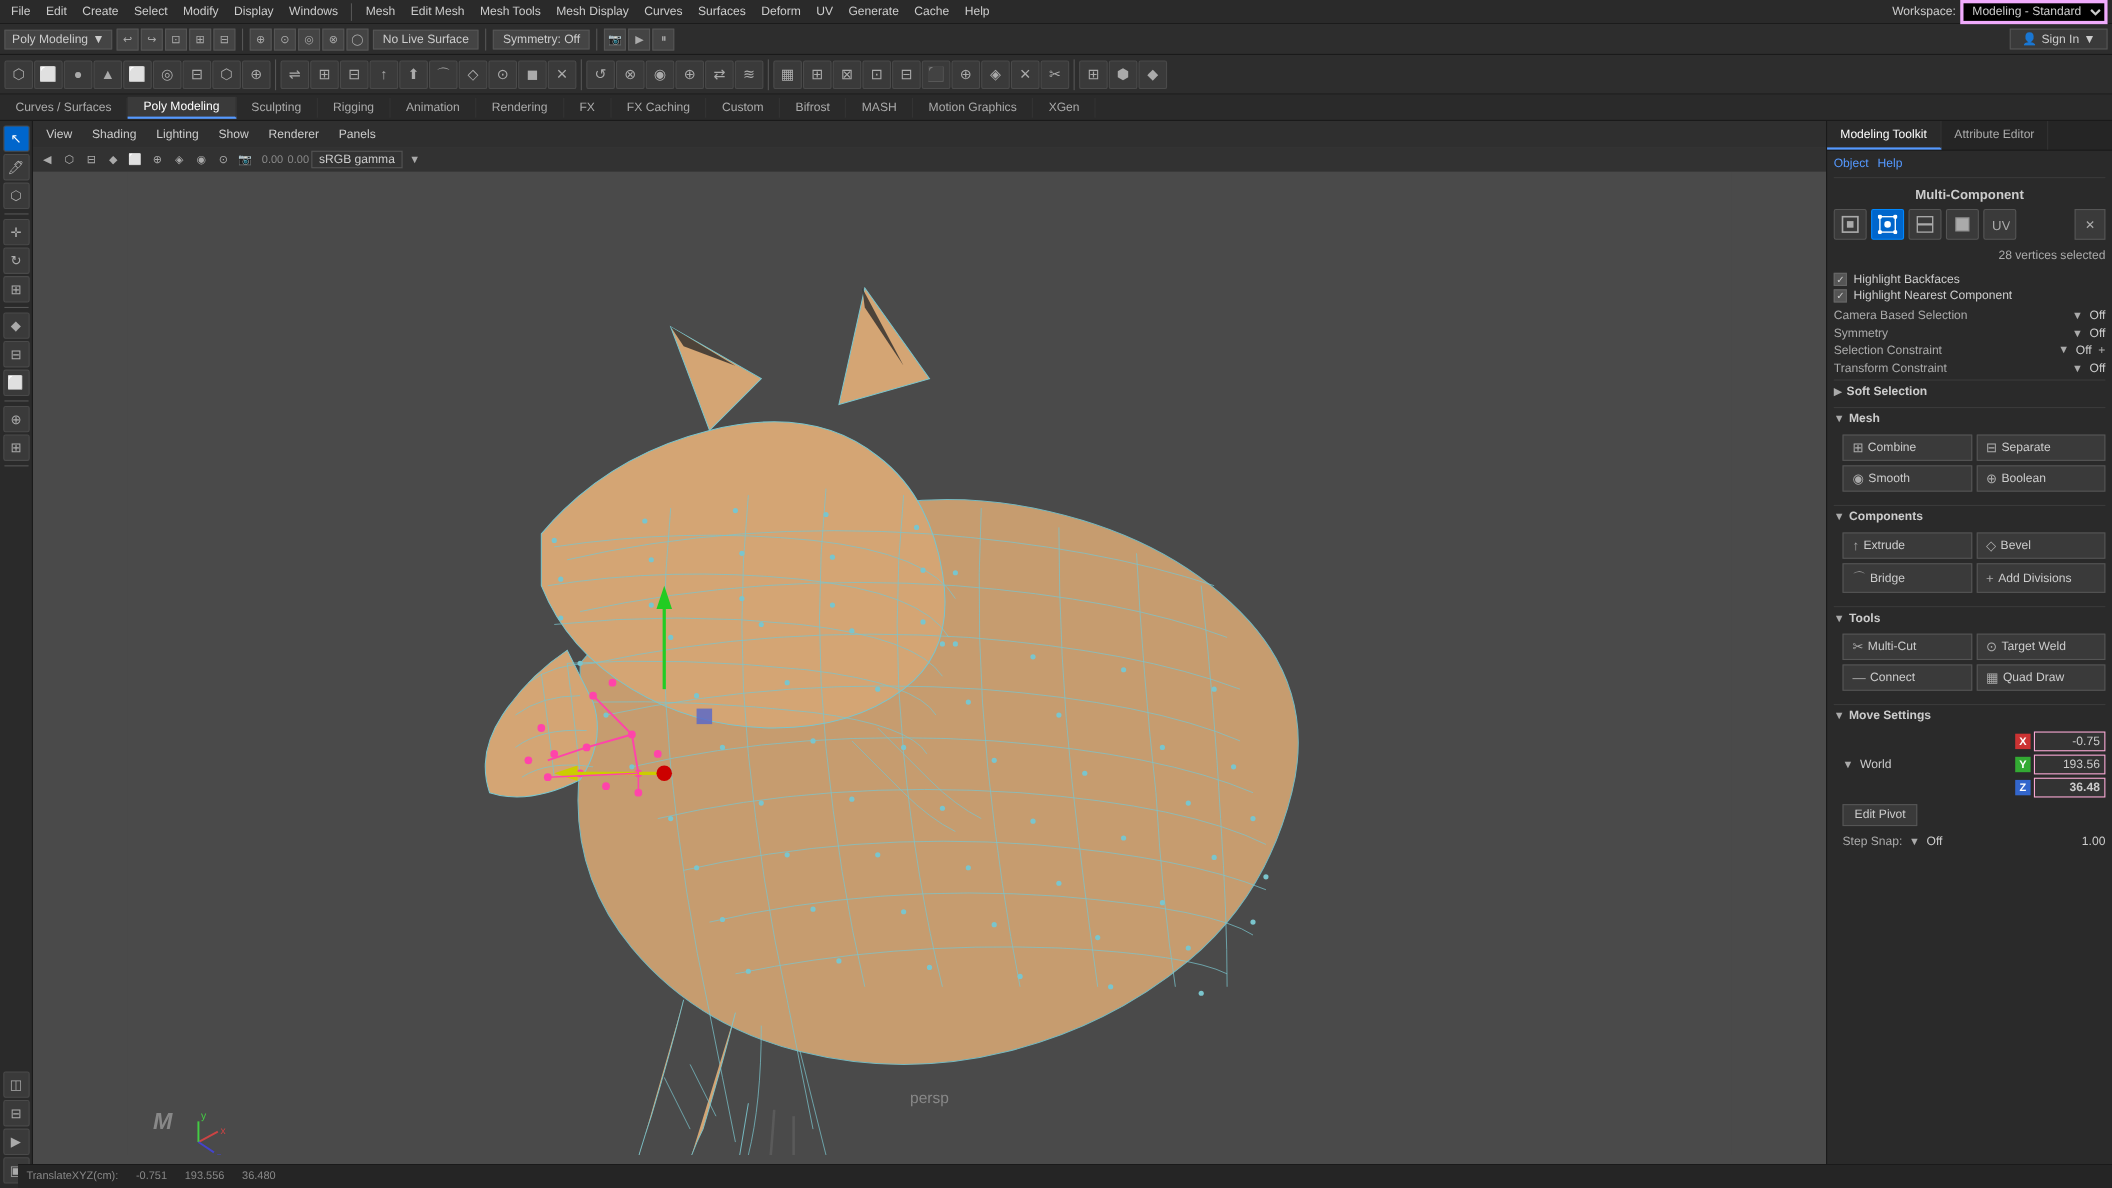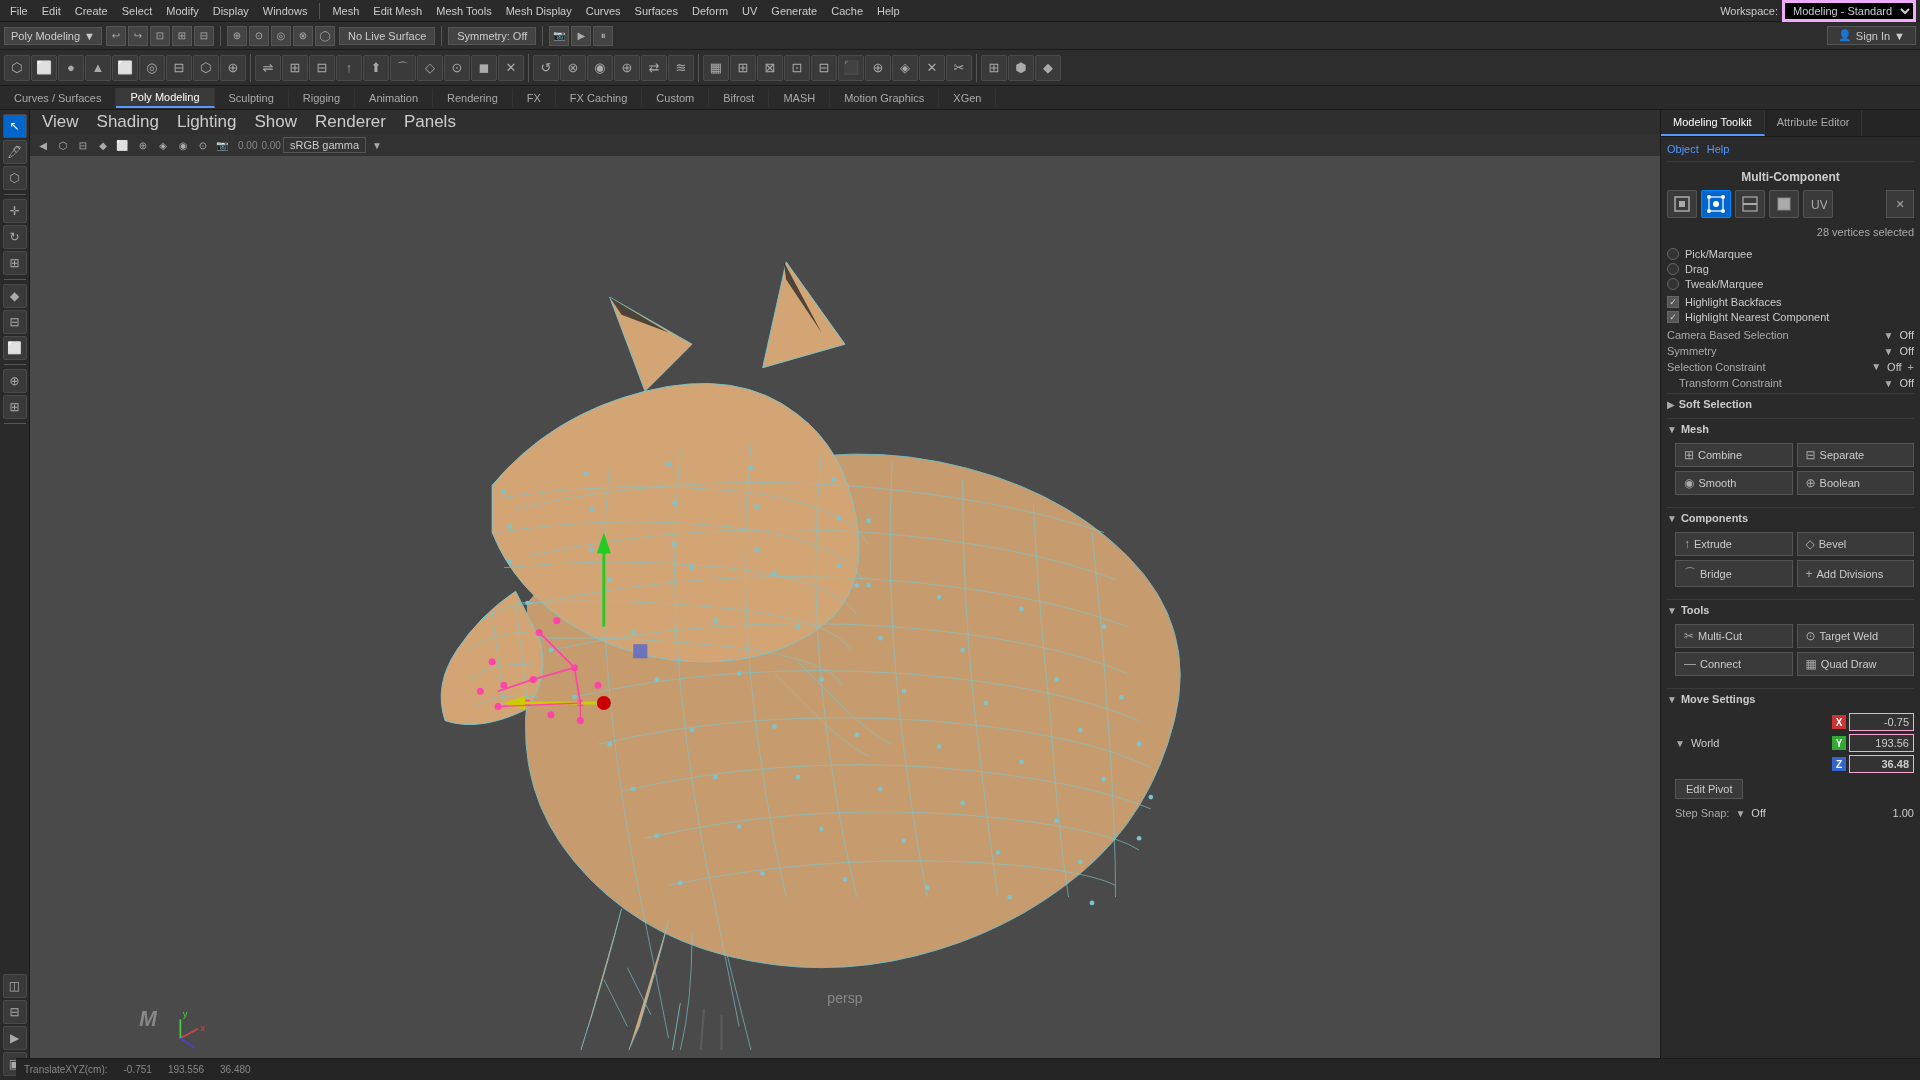--- a/index.html
+++ b/index.html
@@ -39,21 +39,21 @@
     #left-toolbar { width: 30px; background: #2a2a2a; border-right: 1px solid #1a1a1a; display: flex; flex-direction: column; align-items: center; padding: 4px 2px; gap: 2px; }
     .left-tool { width: 24px; height: 24px; background: #3a3a3a; border: 1px solid #4a4a4a; display: flex; align-items: center; justify-content: center; cursor: pointer; color: #aaa; font-size: 12px; border-radius: 2px; }
     .left-tool.active { background: #0066cc; color: #fff; }
     .left-separator { width: 22px; height: 1px; background: #555; margin: 2px 0; }
 
     
     #viewport { flex: 1; background: #4a4a4a; position: relative; overflow: hidden; }
 
     
     #viewport-header { display: flex; align-items: center; background: rgba(40,40,40,0.8); height: 24px; padding: 0 6px; gap: 6px; position: absolute; top: 0; left: 0; right: 0; z-index: 10; }
-    .vp-menu { color: #ccc; font-size: 17px; cursor: pointer; padding: 2px 6px; }
+    .vp-menu { color: #ccc; font-size: 11px; cursor: pointer; padding: 2px 6px; }
 
     
     #viewport-toolbar { display: flex; align-items: center; background: rgba(40,40,40,0.7); height: 22px; padding: 0 4px; gap: 2px; position: absolute; top: 24px; left: 0; right: 0; z-index: 10; }
     .vp-icon { width: 18px; height: 18px; display: flex; align-items: center; justify-content: center; cursor: pointer; color: #aaa; font-size: 10px; }
     .vp-gamma { background: #333; border: 1px solid #555; color: #ccc; padding: 1px 6px; font-size: 11px; }
 
     
     #model-area { position: absolute; top: 46px; left: 0; right: 0; bottom: 30px; display: flex; align-items: center; justify-content: center; }
 
     
@@ -551,34 +551,20 @@
           <svg width="18" height="18" viewBox="0 0 18 18">
               <text x="2" y="14" font-size="12" fill="#aaa" font-family="Arial">UV</text>
             </svg>
         </div>
 
         <div class="comp-x">✕</div>
       </div>
 
       <div class="selection-info">28 vertices selected</div>
 
-      <div class="radio-group">
-        <div class="radio-item">
-          <div class="radio-circle"></div>
-          <span class="check-label">Pick/Marquee</span>
-        </div>
-        <div class="radio-item">
-          <div class="radio-circle"></div>
-          <span class="check-label">Drag</span>
-        </div>
-        <div class="radio-item">
-          <div class="radio-circle"></div>
-          <span class="check-label">Tweak/Marquee</span>
-        </div>
-      </div>
 
       <div>
         <div class="check-item">
           <div class="check-box checked"></div>
           <span class="check-label">Highlight Backfaces</span>
         </div>
         <div class="check-item">
           <div class="check-box checked"></div>
           <span class="check-label">Highlight Nearest Component</span>
         </div>
@@ -597,21 +583,21 @@
       </div>
 
       <div style="display:flex; align-items:flex-start; gap:6px; margin-top:4px;">
         <span style="font-size:11px; color:#aaa; flex:1;">Selection Constraint</span>
         <span style="font-size:10px; color:#aaa;">▼</span>
         <span style="font-size:11px; color:#ccc;">Off</span>
         <span style="font-size:11px; color:#aaa;">+</span>
       </div>
 
       <div style="display:flex; align-items:center; gap:6px; margin-top:4px;">
-        <span style="font-size:11px; color:#aaa; flex:1;margin-left:12px;">Transform Constraint</span>
+        <span style="font-size:11px; color:#aaa; flex:1;">Transform Constraint</span>
         <span style="font-size:10px; color:#aaa;">▼</span>
         <span style="font-size:11px; color:#ccc;">Off</span>
       </div>
 
       <div class="section-header">
         <span class="section-arrow">▶</span>
         <span class="section-title">Soft Selection</span>
       </div>
 
       <div class="section-header">

